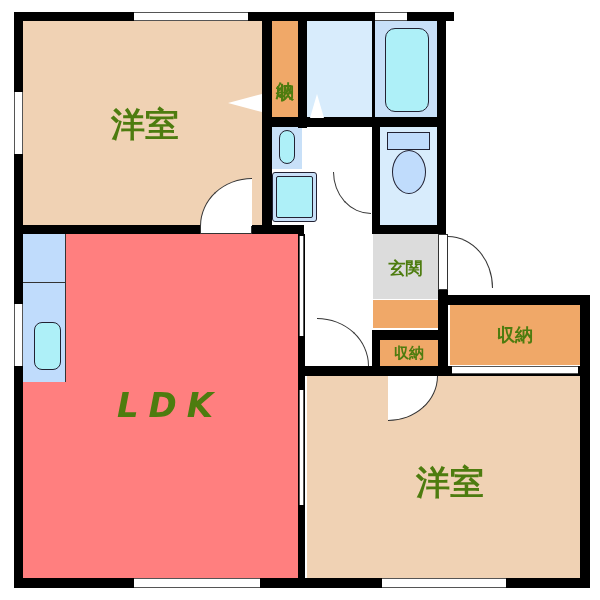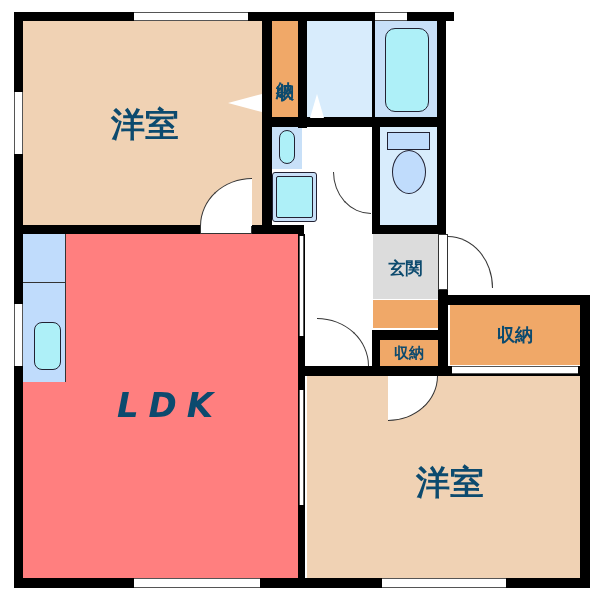--- a/index.html
+++ b/index.html
@@ -1,19 +1,19 @@
 <!DOCTYPE html>
 <html><head>
 <meta charset="utf-8">
 <style>
   html,body{margin:0;padding:0;background:#ffffff;}
   body{width:600px;height:600px;position:relative;overflow:hidden;font-family:"DejaVu Sans",sans-serif;}
   .abs{position:absolute;box-sizing:border-box;}
   .wall{background:#000;}
-  .room-label{position:absolute;font-weight:bold;color:#0c4a6e;display:flex;align-items:center;justify-content:center;}
+  .room-label{position:absolute;font-weight:bold;color:#4d7c0f;display:flex;align-items:center;justify-content:center;}
   .win{background:#fff;border-top:1px solid #555;border-bottom:1px solid #555;}
   .winv{background:#fff;border-left:1px solid #555;border-right:1px solid #555;}
   .fixture{border:1.5px solid #223;border-radius:8px;background:#aef0f8;}
 </style>
 </head>
 <body>
 
 <div class="abs" style="left:22px;top:20px;width:240px;height:205px;background:#f0d2b4;"></div>
 <div class="room-label" style="left:100px;top:100px;width:90px;height:50px;font-size:34px;">洋室</div>
 

